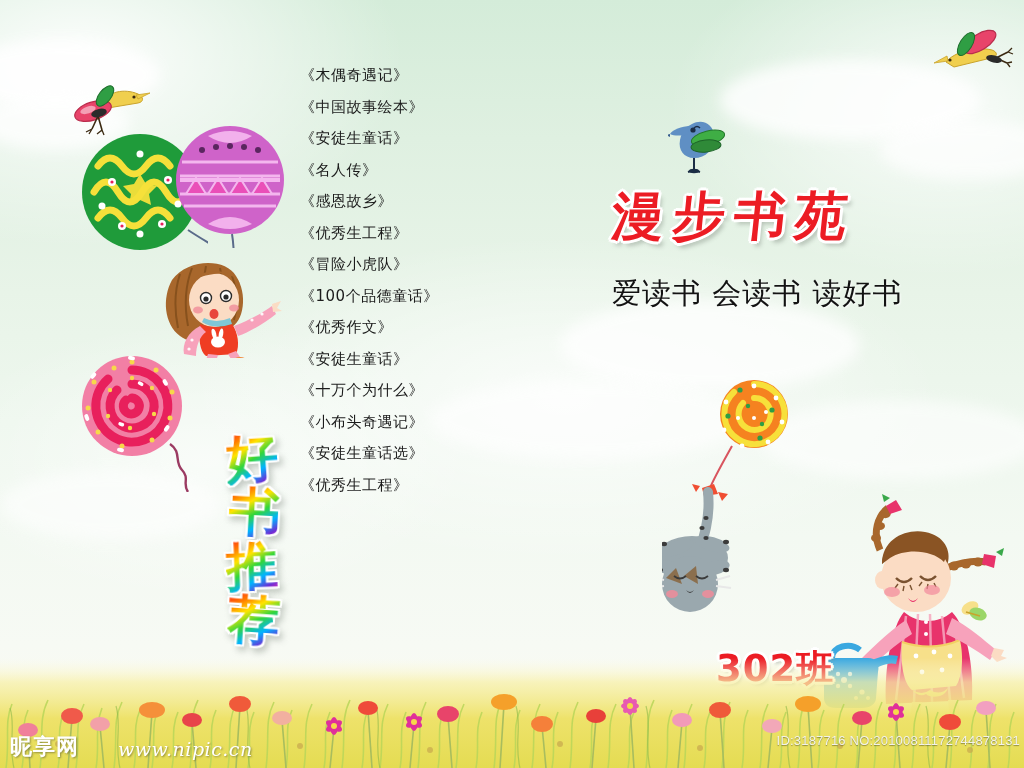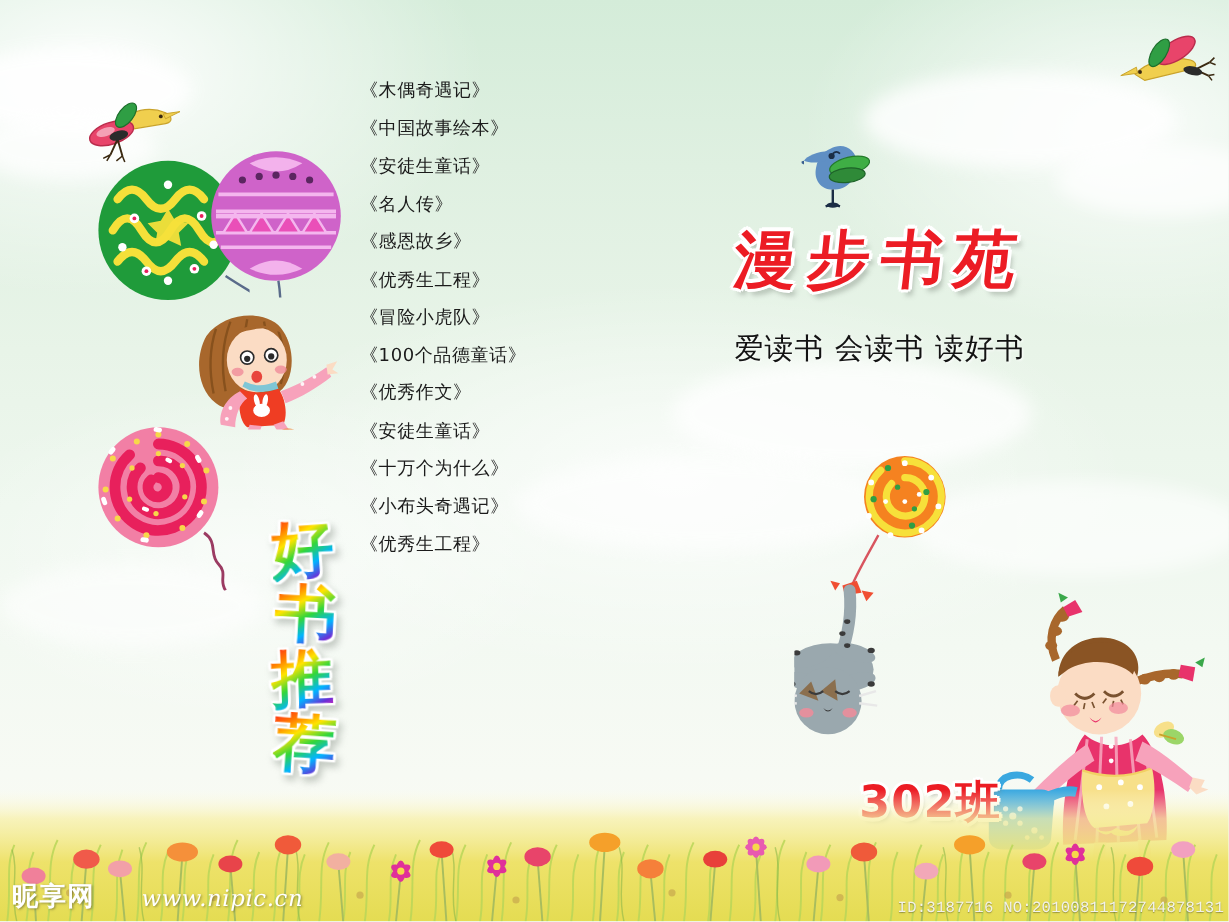--- a/index.html
+++ b/index.html
@@ -36,21 +36,21 @@
     letter-spacing:9px;white-space:nowrap;
     font-family:"DejaVu Sans","Liberation Sans",sans-serif;
     transform:skewX(-6deg);
     text-shadow:
       -2px -2px 0 #fff, 2px -2px 0 #fff, -2px 2px 0 #fff, 2px 2px 0 #fff,
       -3px 0 0 #fff, 3px 0 0 #fff, 0 -3px 0 #fff, 0 3px 0 #fff,
       4px 5px 4px rgba(120,130,120,.45);
   }
   #subtitle{
     position:absolute;left:612px;top:274px;width:300px;
-    font-size:24px;color:#131313;letter-spacing:1px;white-space:nowrap;
+    font-size:29px;color:#131313;letter-spacing:1px;white-space:nowrap;
     font-family:"DejaVu Sans","Liberation Sans",sans-serif;
     text-shadow:1px 1px 2px rgba(255,255,255,.9);
   }
   
   #slogan{
     position:absolute;left:212px;top:432px;width:80px;
     display:flex;flex-direction:column;align-items:center;
   }
   .slogan-ch{
     font-size:52px;font-weight:bold;line-height:52px;margin-bottom:2px;
@@ -87,23 +87,23 @@
     text-shadow:1px 1px 2px rgba(80,80,40,.55);
   }
   #wm-url{
     position:absolute;left:118px;bottom:8px;
     font-size:19px;font-style:italic;color:#fff;letter-spacing:.5px;
     font-family:"DejaVu Serif","Liberation Serif",serif;
     text-shadow:1px 1px 2px rgba(80,80,40,.55);
     text-align:center;
   }
   #wm-id{
-    position:absolute;right:4px;bottom:4px;
+    position:absolute;right:4px;bottom:20px;
     font-size:13px;color:#f2f2ea;letter-spacing:.2px;
-    font-family:Liberation Mono, monospace;
+    font-family:Liberation Sans, sans-serif;
     text-shadow:0 1px 1px rgba(90,90,40,.6);
   }
   .art{position:absolute;}
 </style>
 </head>
 <body>
 
 <div id="poster">
 
   <div class="cloud" style="left:-40px;top:40px;width:200px;height:70px;"></div>
@@ -468,20 +468,21 @@
     <div class="book-item">《安徒生童话》</div>
     <div class="book-item">《名人传》</div>
     <div class="book-item">《感恩故乡》</div>
     <div class="book-item">《优秀生工程》</div>
     <div class="book-item">《冒险小虎队》</div>
     <div class="book-item">《100个品德童话》</div>
     <div class="book-item">《优秀作文》</div>
     <div class="book-item">《安徒生童话》</div>
     <div class="book-item">《十万个为什么》</div>
     <div class="book-item">《小布头奇遇记》</div>
+    <div class="book-item">《安徒生童话选》</div>
     <div class="book-item">《优秀生工程》</div>
   </div>
 
   <div id="main-title">漫步书苑</div>
   <div id="subtitle">爱读书 会读书 读好书</div>
 
   <div id="slogan">
     <div class="slogan-ch">好</div>
     <div class="slogan-ch">书</div>
     <div class="slogan-ch">推</div>

